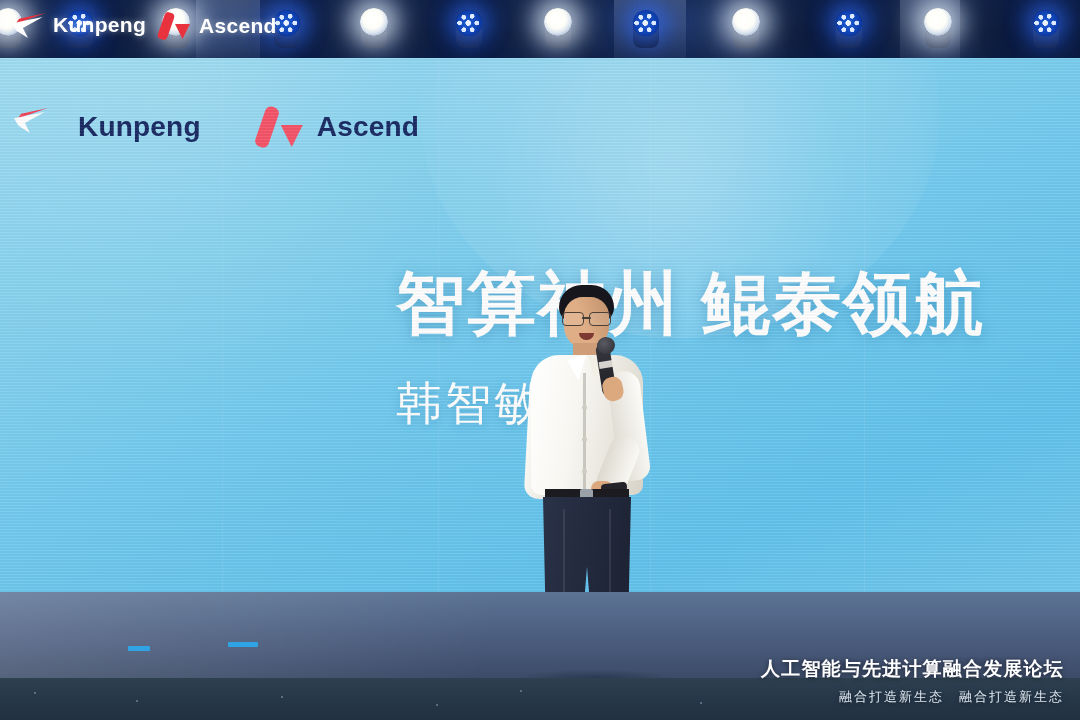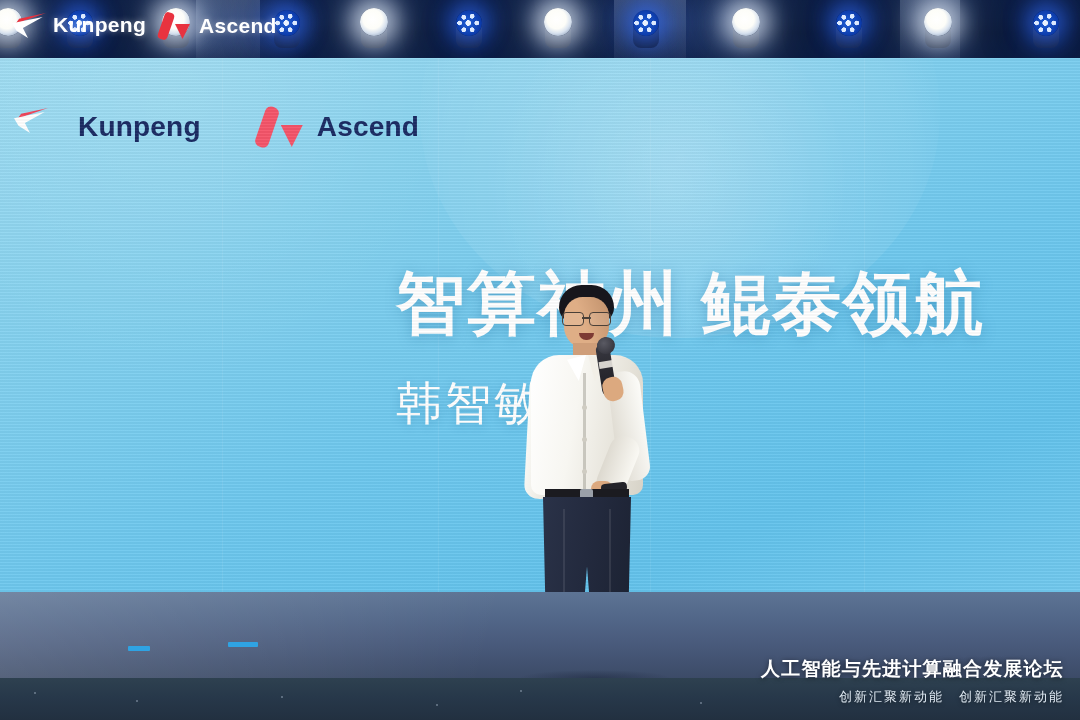--- a/index.html
+++ b/index.html
@@ -373,16 +373,16 @@
     <div class="fg-speck" style="left:34px;top:14px;"></div>
     <div class="fg-speck" style="left:136px;top:22px;"></div>
     <div class="fg-speck" style="left:281px;top:18px;"></div>
     <div class="fg-speck" style="left:436px;top:26px;"></div>
     <div class="fg-speck" style="left:520px;top:12px;"></div>
     <div class="fg-speck" style="left:700px;top:24px;"></div>
   </div>
 
   <div class="forum-lockup">
     <p class="forum-title">人工智能与先进计算融合发展论坛</p>
-    <p class="forum-sub">创新汇聚新动能　创新汇聚新动能</p>
+    <p class="forum-sub">融合打造新生态　融合打造新生态</p>
   </div>
 
 </div>
 
 </body></html>

